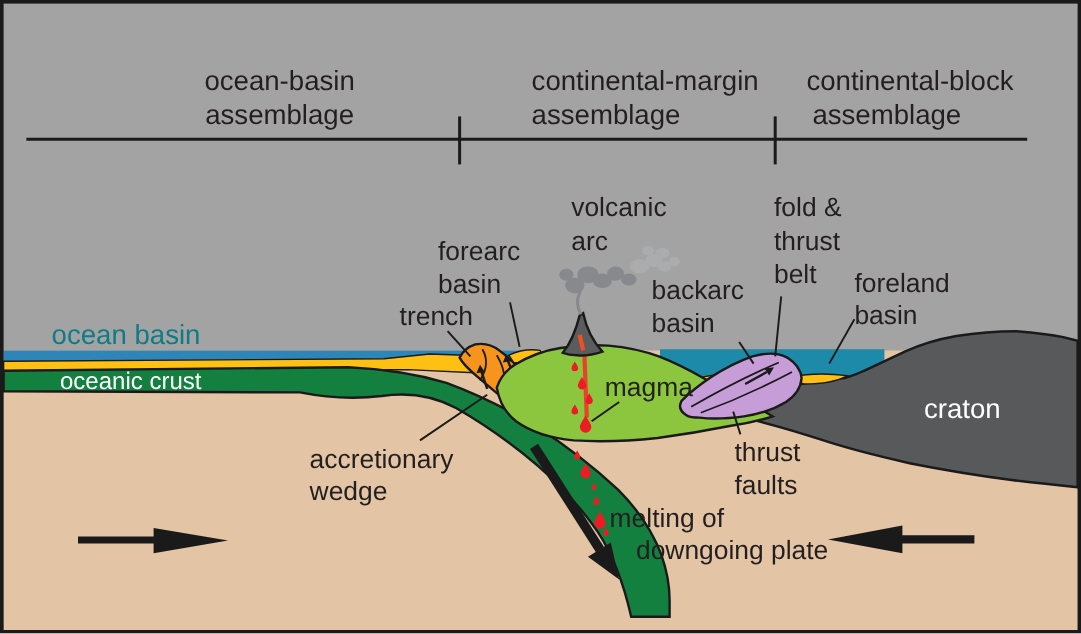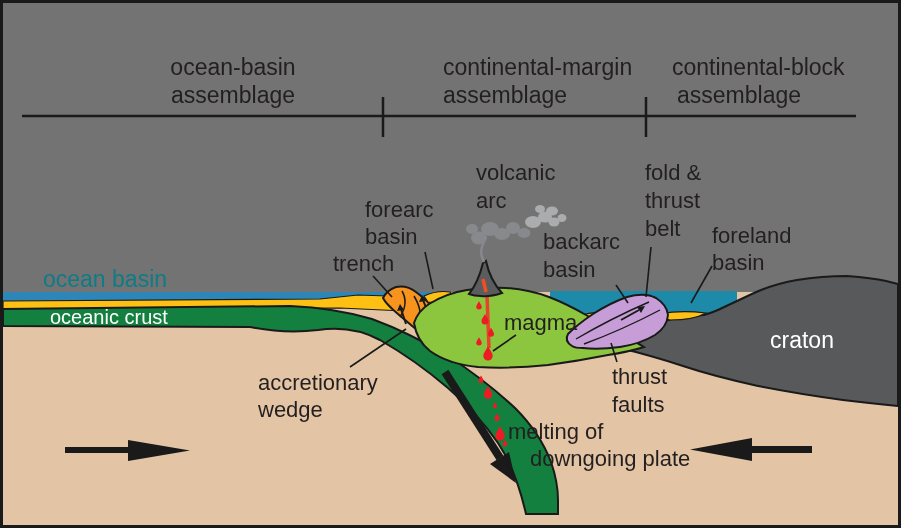--- a/index.html
+++ b/index.html
@@ -1,16 +1,16 @@
 <!DOCTYPE html>
 <html style="--ocean_text: #0e7c86; --water_left: #2e86b8; --water_right: #1d8aa9; --sediment: #fdc013; --crust: #14803f; --mantle: #e3c4a4; --wedge: #f6941e; --arc: #8cc63e; --thrust_belt: #c79dd8; --craton: #58595b; --volcano: #5b5c5e; --smoke_dark: #87898c; --smoke_light: #aaacae; --magma: #ed1c24; --outline: #1a1a1a;"><head>
 <meta charset="utf-8">
 <style>
   html,body{margin:0;padding:0;background:#ffffff;}
-  .stage{width:901px;height:528px;position:relative;background:#737373;}
+  .stage{width:901px;height:528px;position:relative;background:#a3a3a3;}
   svg{display:block;}
   text{
     font-family:"Liberation Sans", sans-serif;
     font-size:22px;
     fill:#231f20;
   }
   text.header{font-size:23px;}
   text.white{fill:#ffffff;}
   text.teal{fill:var(--ocean_text);}
   text.big{font-size:23px;}

